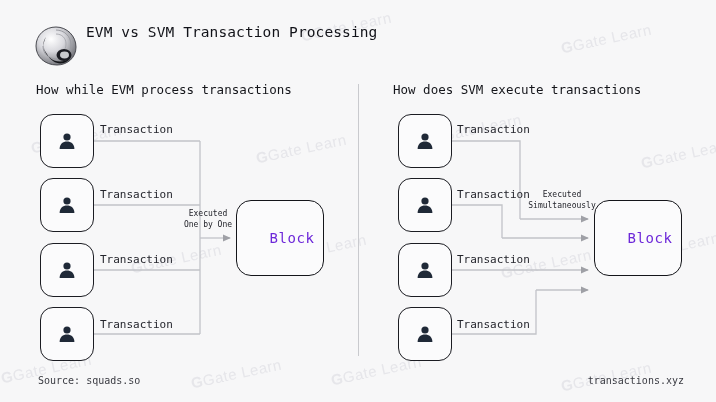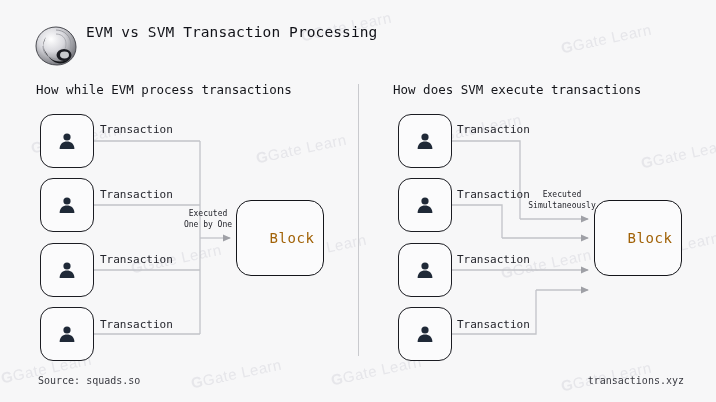--- a/index.html
+++ b/index.html
@@ -65,21 +65,21 @@
   .node svg{display:block;}
 
   
   .block{
     position:absolute;
     background:#fbfbfc;
     border:1.6px solid #14151a;
     border-radius:15px;
     box-sizing:border-box;
     display:flex;align-items:center;justify-content:center;
-    font-size:14px;letter-spacing:.6px;color:#a16207;padding-left:24px;
+    font-size:14px;letter-spacing:.6px;color:#6d28d9;padding-left:24px;
   }
   #block-left{left:236px;top:200px;width:88px;height:76px;}
   #block-right{left:594px;top:200px;width:88px;height:76px;}
 
   
   .txlabel{
     position:absolute;
     font-size:11px;color:#23242b;
     white-space:nowrap;
   }

